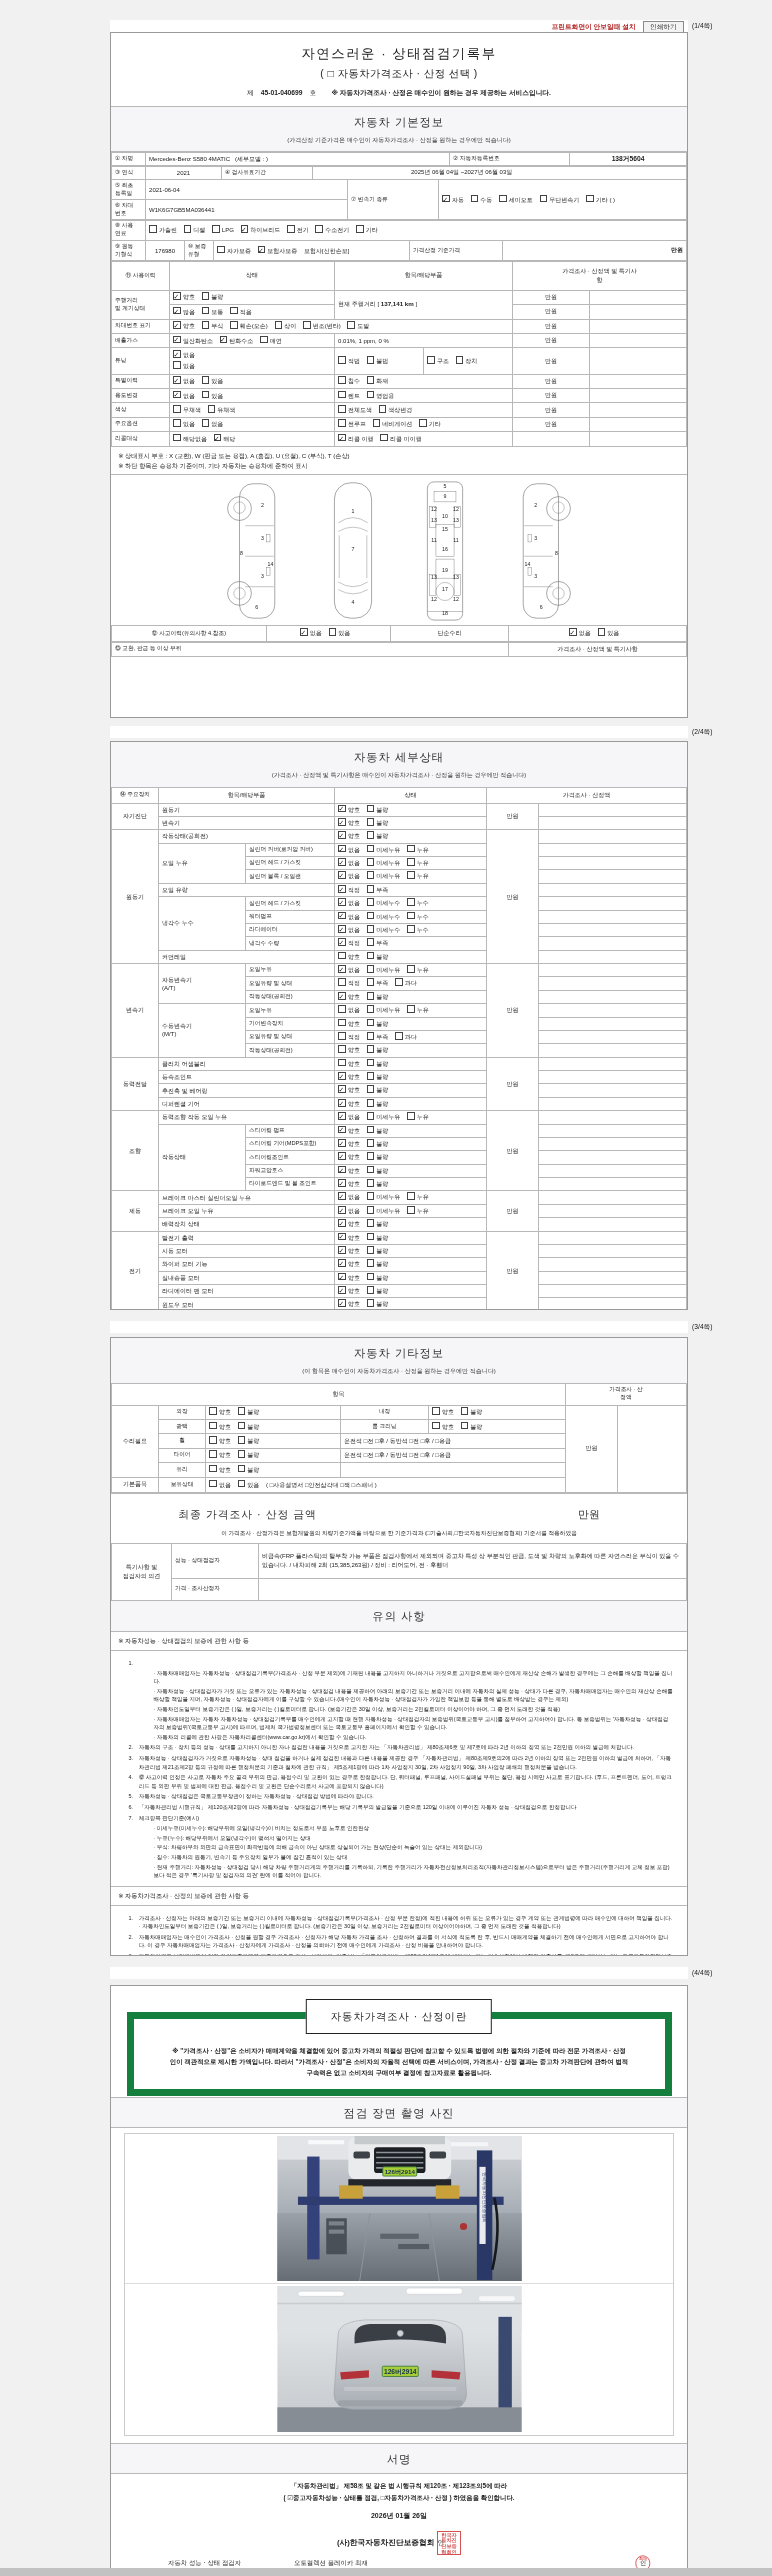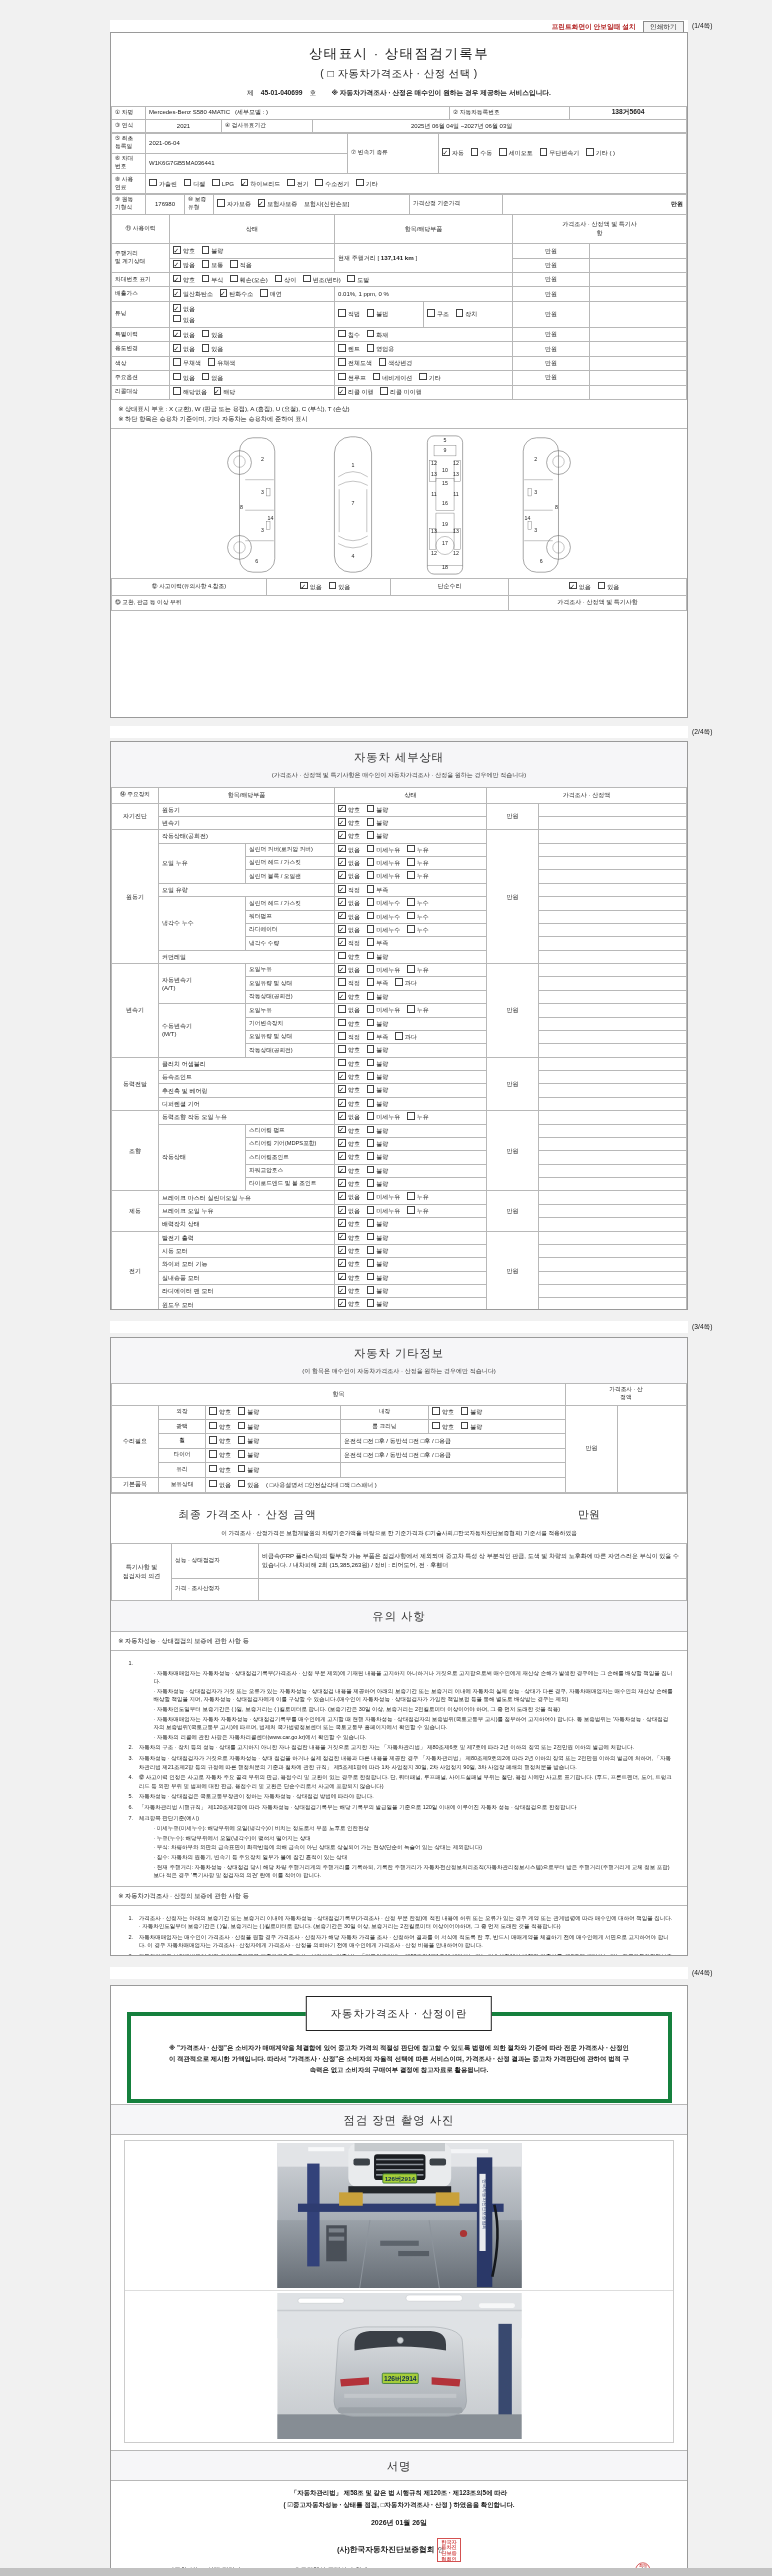--- a/index.html
+++ b/index.html
@@ -40,21 +40,21 @@
   .detail td{padding:1px 3.1px;line-height:1.35;}
   .gcell{text-align:center;font-size:6px;white-space:pre-line;}
   .icell{font-size:6px;}
   .scell2{font-size:5.7px;}
   .notice-head{border-top:0.5px solid #b8b8b8;border-bottom:0.5px solid #b8b8b8;padding:4.6px 7.2px;font-size:6.2px;margin-top:-0.5px;background:#fff;}
   .notice-items{padding:5.2px 13.4px 7.2px 17.5px;font-size:5.5px;line-height:1.5;color:#222;}
   .n-item{display:flex;margin-top:2.6px;}
   .n-num{width:10.3px;flex:none;}
   .n-text{flex:1;}
   .n-bullet{margin:1.5px 0 0 25px;}
-  .p4outer{border:4px solid #15803d;margin:26px 15.5px 0;position:relative;padding:26px 36px 23px;}
+  .p4outer{border:7px solid #15803d;margin:26px 15.5px 0;position:relative;padding:26px 36px 10px;}
   .p4title{position:absolute;top:-19.6px;left:50%;transform:translateX(-50%);background:#fff;border:1px solid #222;padding:9.3px 24px;font-size:10.3px;letter-spacing:1px;white-space:nowrap;}
   .p4text{font-size:6.4px;line-height:1.75;text-align:center;font-weight:bold;color:#222;}
   .photos{margin:5.2px 13.4px 0;border:0.5px solid #ccc;}
   .photo{display:flex;justify-content:center;padding:2.1px 0;border-bottom:0.5px solid #ddd;}
   .photo:last-child{border-bottom:0;}
   .signsec .legal{font-size:6.4px;text-align:center;line-height:1.8;font-weight:bold;margin-top:6.2px;}
   .sdate{font-size:7px;text-align:center;font-weight:bold;margin-top:7.2px;}
   .sorg{font-size:7.7px;text-align:center;font-weight:bold;margin-top:8.2px;position:relative;height:27px;line-height:27px;}
   .seal-big{display:inline-block;width:24px;height:24px;border:1px solid #cc3333;color:#cc3333;font-size:5.2px;line-height:5.7px;text-align:center;vertical-align:middle;margin-left:-7.2px;padding:1px;box-sizing:border-box;overflow:hidden;opacity:.85;font-weight:bold;word-break:break-all;}
   .inchar{display:inline-block;margin-left:3.1px;font-weight:normal;font-size:6.7px;}
@@ -78,30 +78,34 @@
   <div class="strip" style="top:19.6px">
     <div class="tools">
       <span class="instal">프린트화면이 안보일때 설치</span>
       <button class="printbtn">인쇄하기</button>
     </div>
     <span class="badge">(1/4쪽)</span>
   </div>
 
   <div class="page" style="top:32px;height:686px">
     <div class="doct">
-      <div class="t1">상태표시 · 상태점검기록부</div>
+      <div class="t1">자연스러운 · 상태점검기록부</div>
       <div class="t2">(  □ 자동차가격조사 · 산정 선택  )</div>
       <div class="t3">
         <span>제</span>
         <span class="num">45-01-040699</span>
         <span>호</span>
         <span class="svc">※ 자동차가격조사 · 산정은 매수인이 원하는 경우 제공하는 서비스입니다.</span>
       </div>
     </div>
 
+    <div class="sec">
+      <div class="t">자동차 기본정보</div>
+      <div class="n">(가격산정 기준가격은 매수인이 자동차가격조사 · 산정을 원하는 경우에만 적습니다)</div>
+    </div>
 
     <table>
         <colgroup>
           <col style="width:34px">
           <col style="width:304px">
           <col style="width:120px">
           <col>
         </colgroup>
       <tbody>
           <tr>

